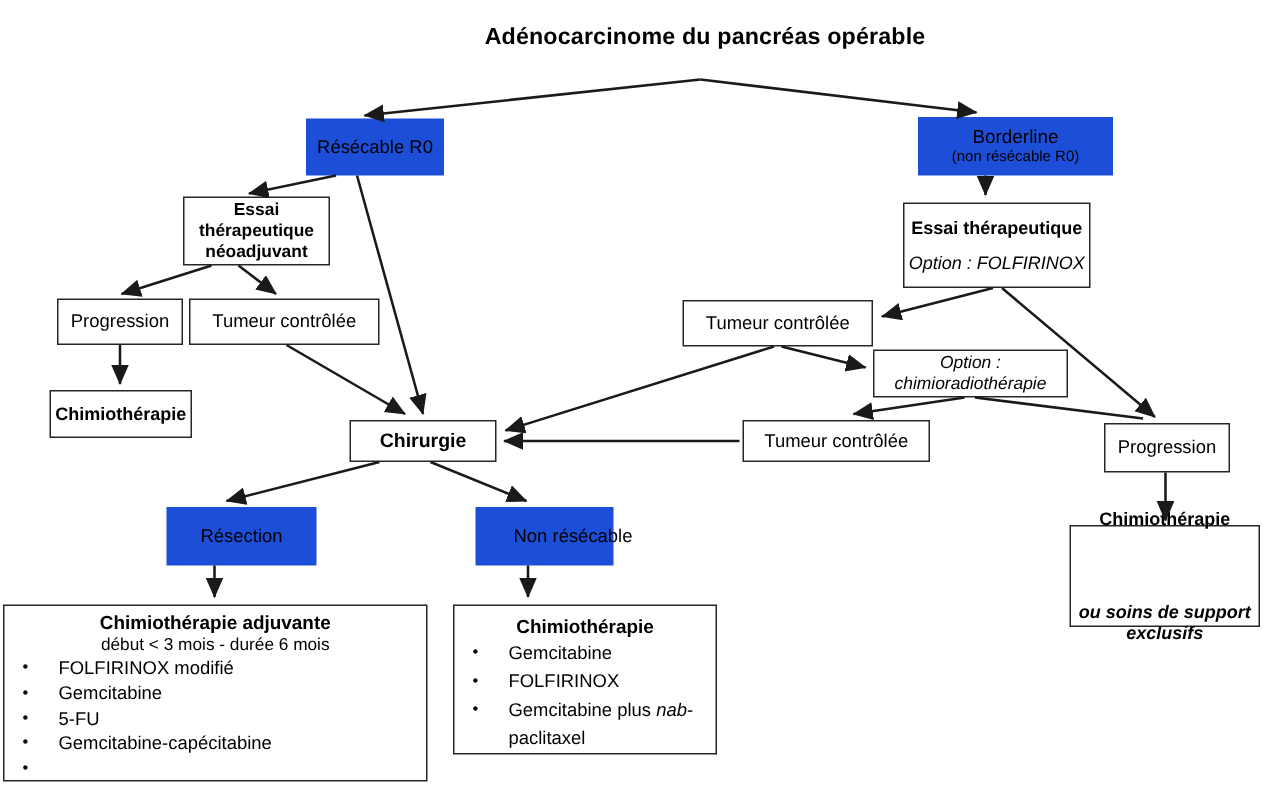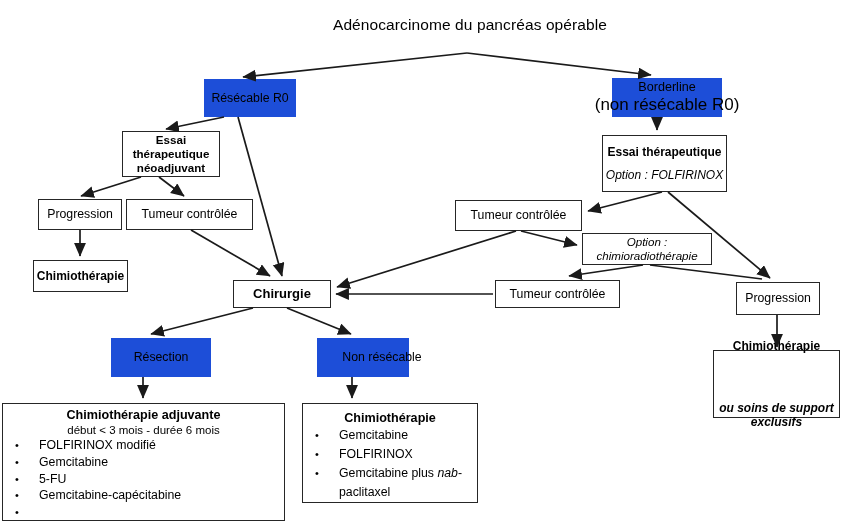--- a/index.html
+++ b/index.html
@@ -1,32 +1,32 @@
 <!DOCTYPE html>
 <html><head>
 <meta charset="utf-8">
 <style>
   html,body{margin:0;padding:0;background:#fff;}
   .stage{position:relative;width:842px;height:525px;background:#fff;overflow:hidden;
          font-family:"Liberation Sans",sans-serif;color:#000;}
   .arrows{position:absolute;left:0;top:0;width:842px;height:525px;pointer-events:none;z-index:5;}
   .page-title{position:absolute;left:270px;top:16px;width:400px;text-align:center;
-              font-size:15.5px;font-weight:normal;letter-spacing:.1px;z-index:2;}
+              font-size:15.5px;font-weight:bold;letter-spacing:.1px;z-index:2;}
   .box{position:absolute;box-sizing:border-box;display:flex;flex-direction:column;
        align-items:center;justify-content:center;text-align:center;background:#fff;
        border:1.6px solid #262626;font-size:12.3px;line-height:1.18;z-index:2;padding:1px 2px;}
   .box .nw{white-space:nowrap;}
   .gray{background:#1d4ed8;border:none;margin-left:13px;}
   .bold{font-weight:bold;}
   .ital{font-style:italic;}
   .bital{font-weight:bold;font-style:italic;margin-top:48px;}
-  .sub{font-size:17px;line-height:1.15;}
+  .sub{font-size:10px;line-height:1.15;}
   
   #n-resecable{left:191px;top:79px;width:92px;height:38px;}
-  #n-borderline{left:599px;top:78px;width:110px;height:39px;font-size:12.6px;}
+  #n-borderline{left:599px;top:78px;width:130px;height:39px;font-size:12.6px;}
   #n-essai-neo{left:122px;top:131px;width:98px;height:46px;font-size:11.6px;font-weight:bold;line-height:1.22;}
   #n-prog-l{left:38px;top:199px;width:84px;height:31px;}
   #n-tc-l{left:126px;top:199px;width:127px;height:31px;}
   #n-chimio-l{left:33px;top:260px;width:95px;height:32px;font-weight:bold;font-size:12px;}
   #n-chirurgie{left:233px;top:280px;width:98px;height:28px;font-weight:bold;font-size:13px;text-align:right;}
   #n-essai-fol{left:602px;top:135px;width:125px;height:57px;font-size:12px;justify-content:space-evenly;}
   #n-tc-r1{left:455px;top:200px;width:127px;height:31px;}
   #n-option{left:582px;top:233px;width:130px;height:32px;font-size:11.6px;font-style:italic;}
   #n-tc-r2{left:495px;top:280px;width:125px;height:28px;}
   #n-prog-r{left:736px;top:282px;width:84px;height:33px;}

